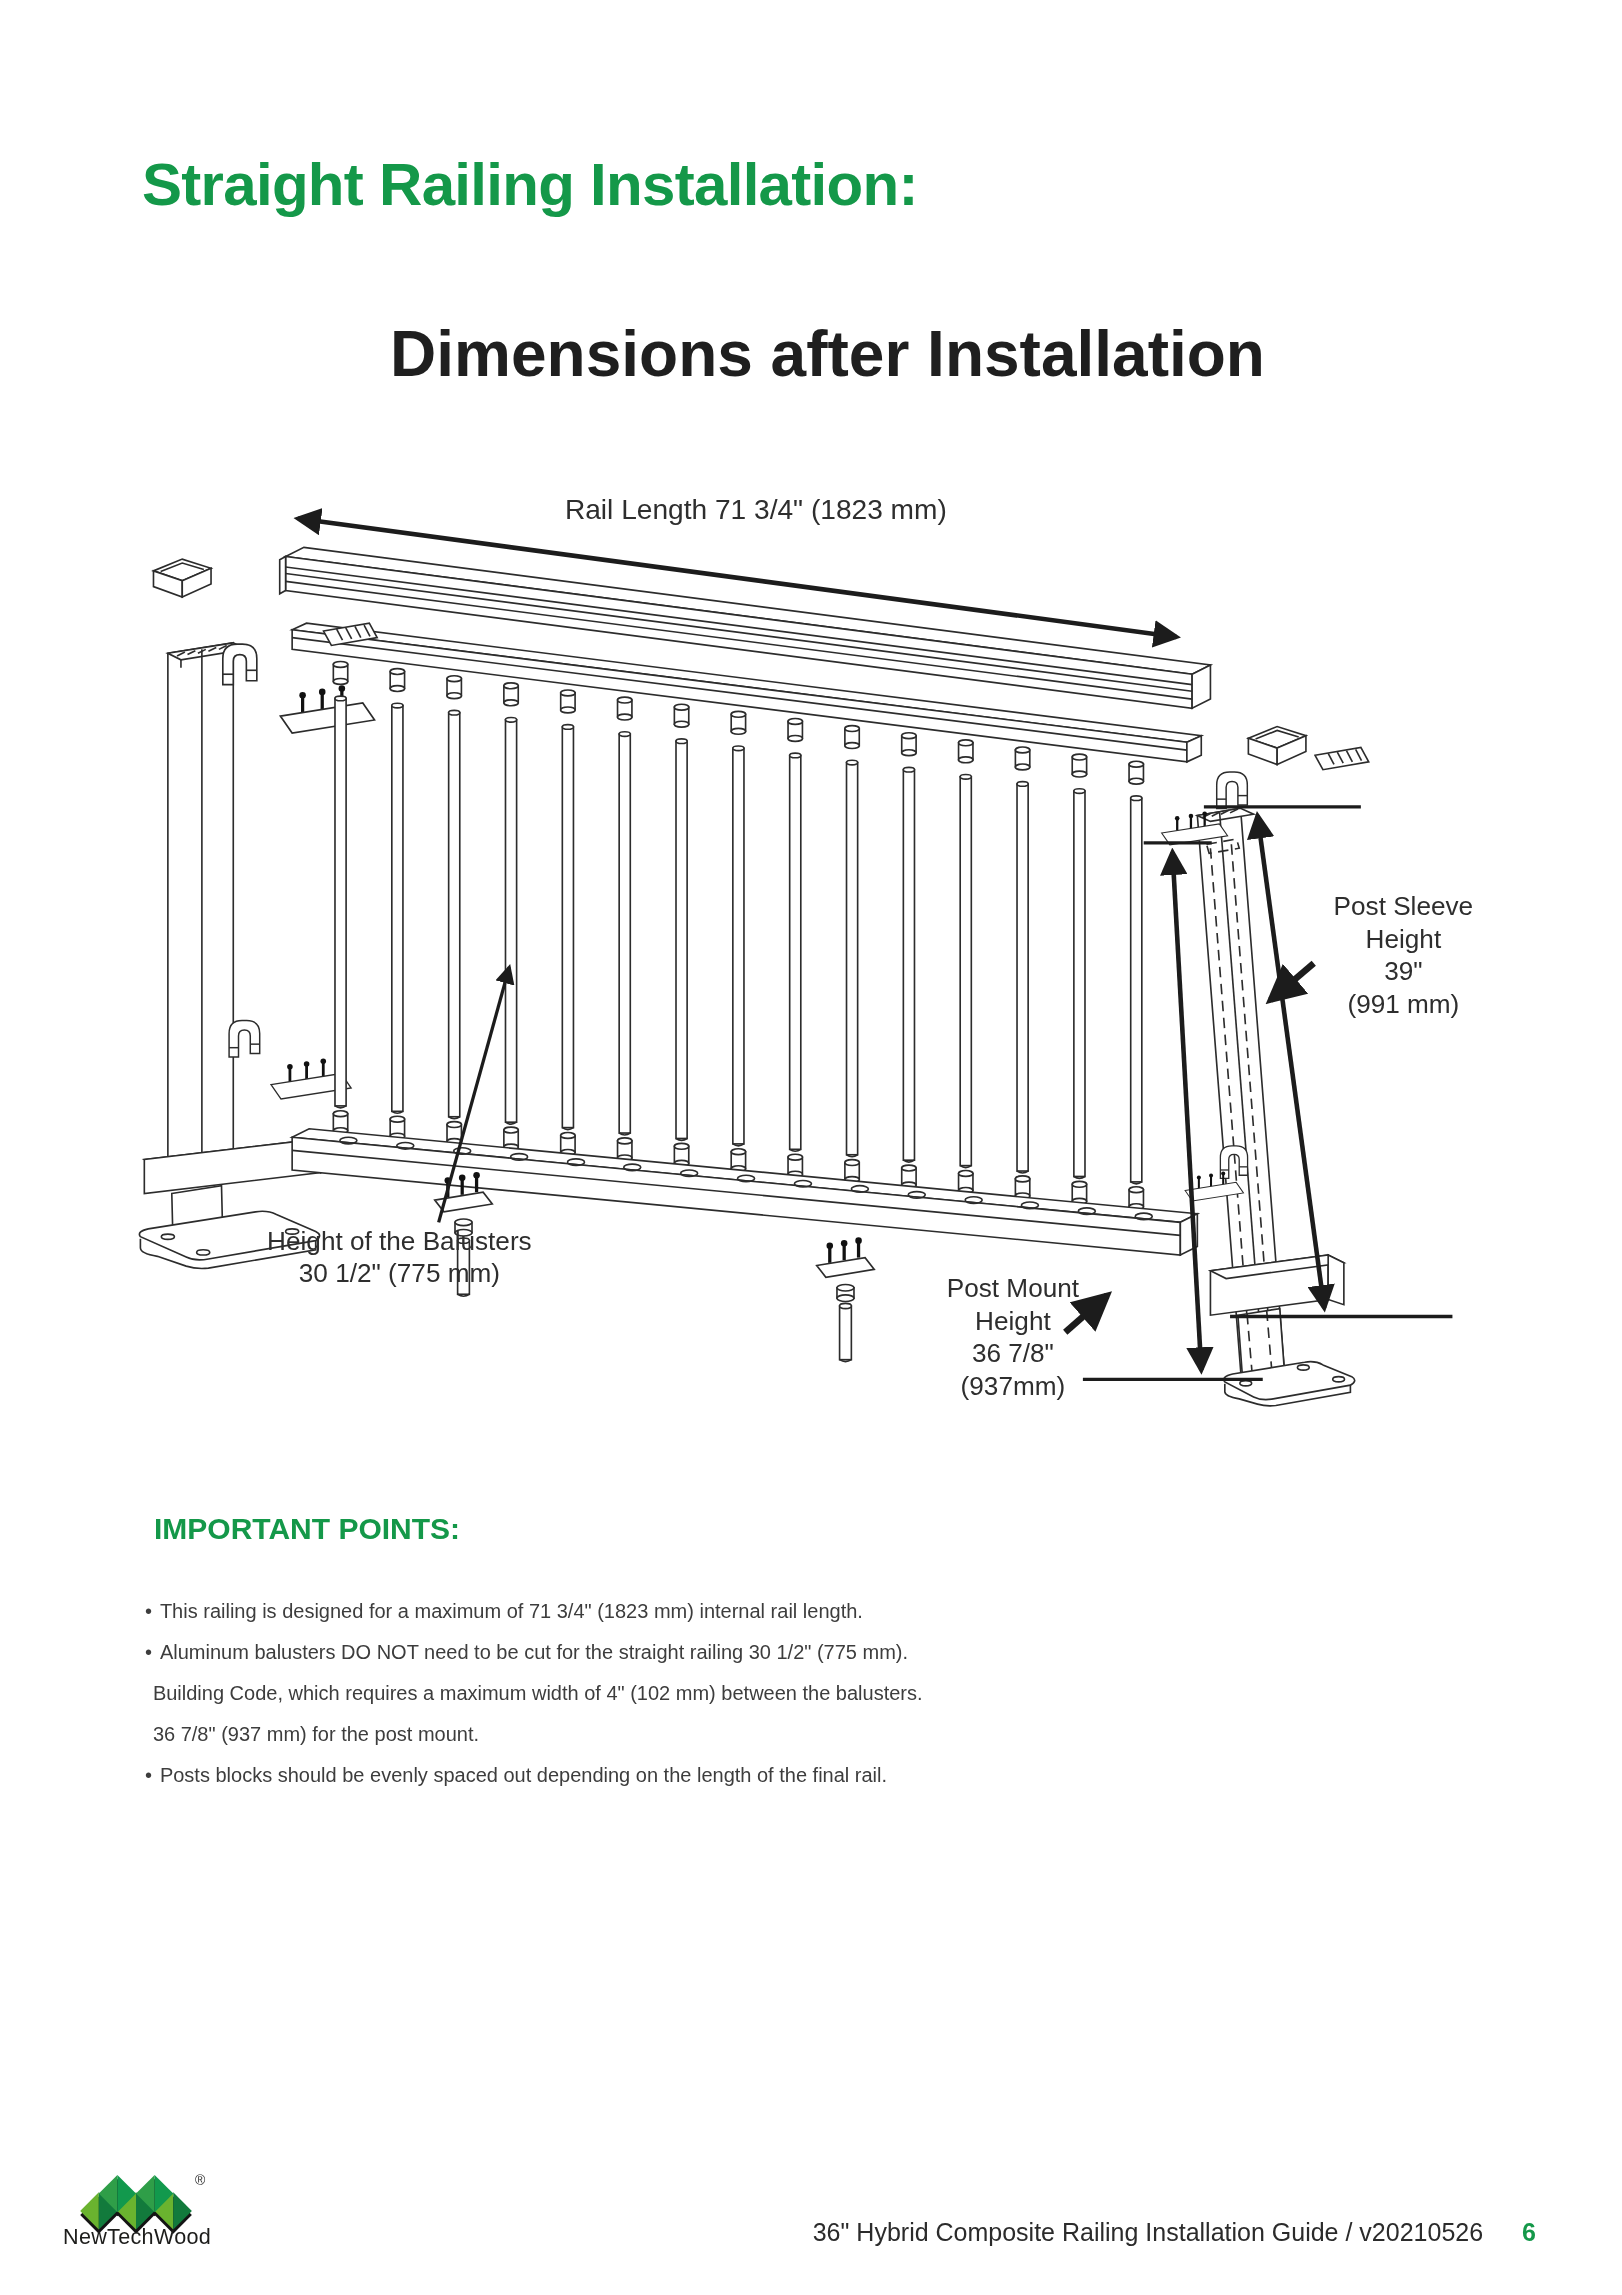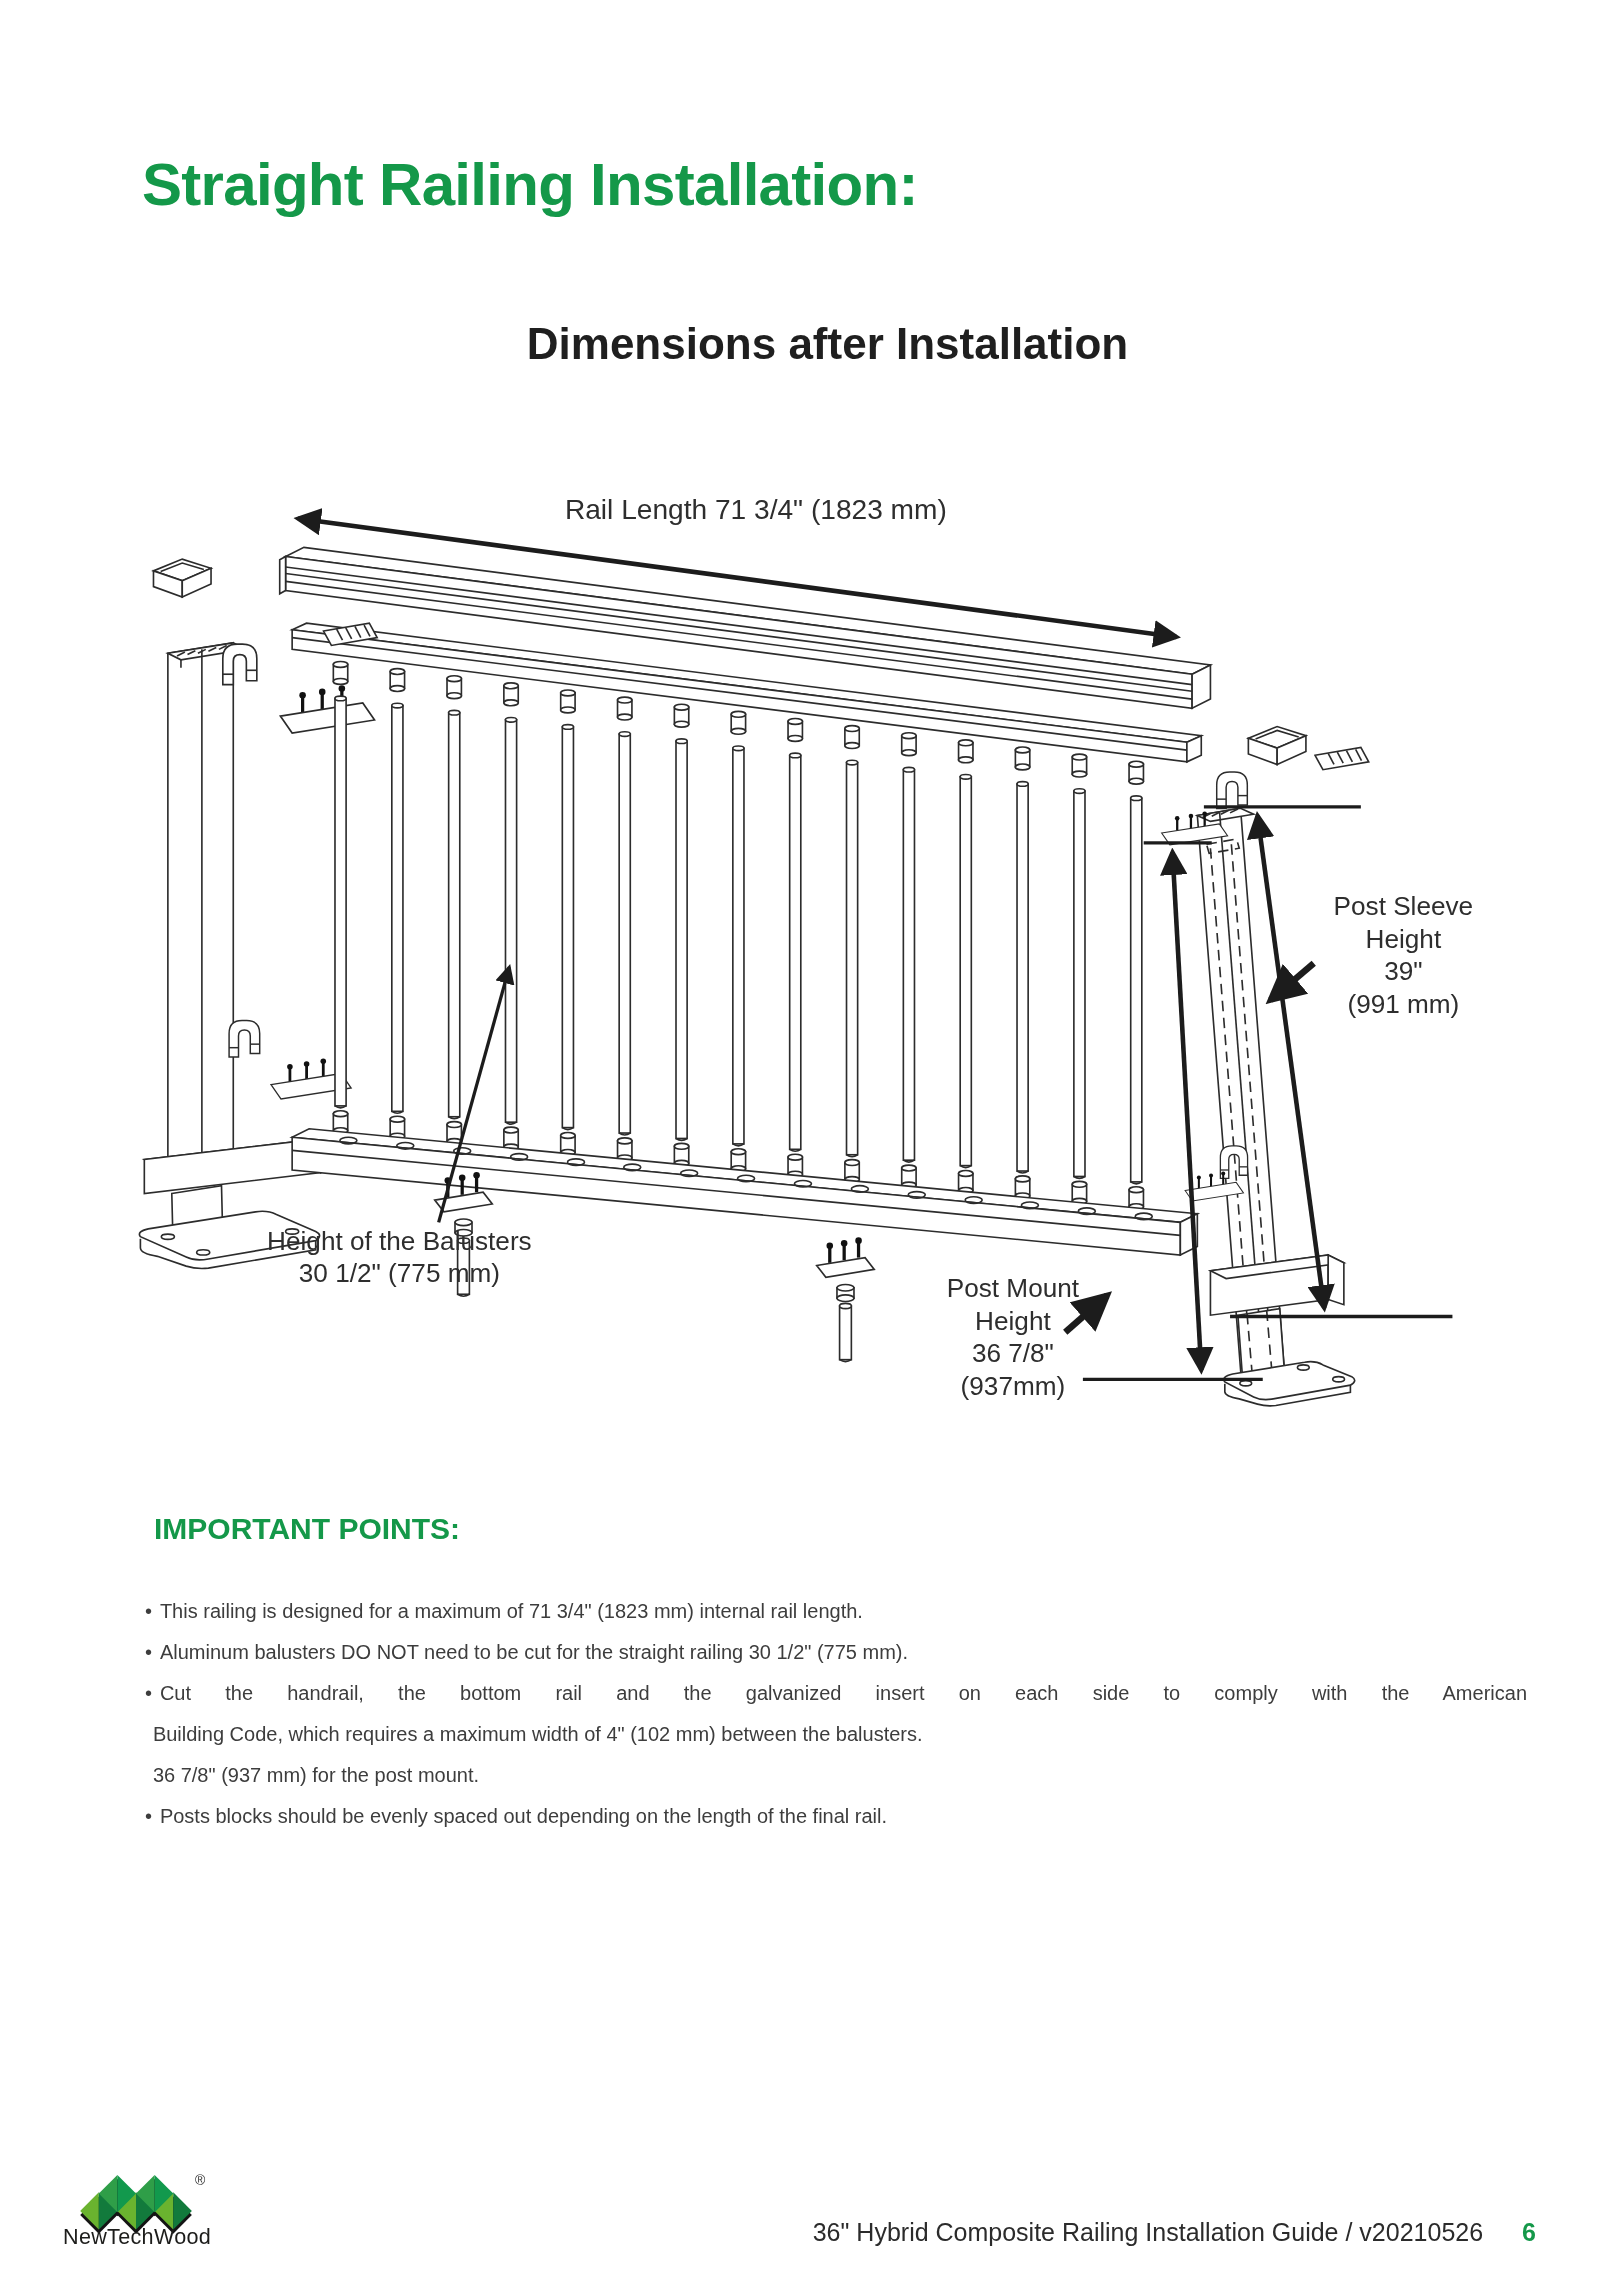--- a/index.html
+++ b/index.html
@@ -6,21 +6,21 @@
   body{
     width:1623px;height:2295px;position:relative;background:#ffffff;
     font-family:"Liberation Sans",sans-serif;color:#3d3d3d;overflow:hidden;
   }
   .abs{position:absolute;}
   .page-title{
     left:142px;top:155px;font-size:60px;font-weight:bold;color:#149849;
     letter-spacing:-0.7px;line-height:1;white-space:nowrap;text-align:center;
   }
   .page-subtitle{
-    left:98px;top:322px;width:1459px;text-align:center;font-size:44px;
+    left:98px;top:322px;width:1459px;text-align:center;font-size:64px;
     font-weight:bold;color:#1f1f1f;line-height:1;white-space:nowrap;
   }
   .diagram{left:98px;top:478px;width:1440px;height:968px;}
   .points-heading{
     left:154px;top:1514px;font-size:30px;font-weight:bold;color:#149849;
     line-height:1;white-space:nowrap;
   }
   .points{left:145px;top:1591px;width:1382px;}
   .pline{font-size:20px;line-height:41px;height:41px;color:#3d3d3d;}
   .pline .b{margin-right:7.9px;}
@@ -388,21 +388,20 @@
     <text class="lbl" x="460" y="1180" text-anchor="middle">Height of the Balusters</text>
     <text class="lbl" x="460" y="1230" text-anchor="middle">30 1/2" (775 mm)</text>
     <line class="thin" x1="520" y1="1138" x2="628" y2="748" marker-end="url(#ah)"></line>
   </g>
 </svg>
 
 <div class="abs points-heading">IMPORTANT POINTS:</div>
 <div class="abs points">
   <div class="pline"><span class="b">•</span><span>This railing is designed for a maximum of 71 3/4" (1823 mm) internal rail length.</span></div>
   <div class="pline"><span class="b">•</span><span>Aluminum balusters DO NOT need to be cut for the straight railing 30 1/2" (775 mm).</span></div>
-  <div class="pline just"><span class="b">•</span><span>Cut the handrail, the bottom rail and the galvanized insert on each side to comply with the American</span></div>
   <div class="pline"><span class="b"></span><span>Building Code, which requires a maximum width of 4" (102 mm) between the balusters.</span></div>
   <div class="pline"><span class="b"></span><span>36 7/8" (937 mm) for the post mount.</span></div>
   <div class="pline"><span class="b">•</span><span>Posts blocks should be evenly spaced out depending on the length of the final rail.</span></div>
 </div>
 
 <svg class="abs logo" viewBox="0 0 220 104">
   <g>
 
     <polygon points="34,39 66,71 34,103 2,71" fill="#141414"></polygon>
     <polygon points="98,39 130,71 98,103 66,71" fill="#141414"></polygon>

